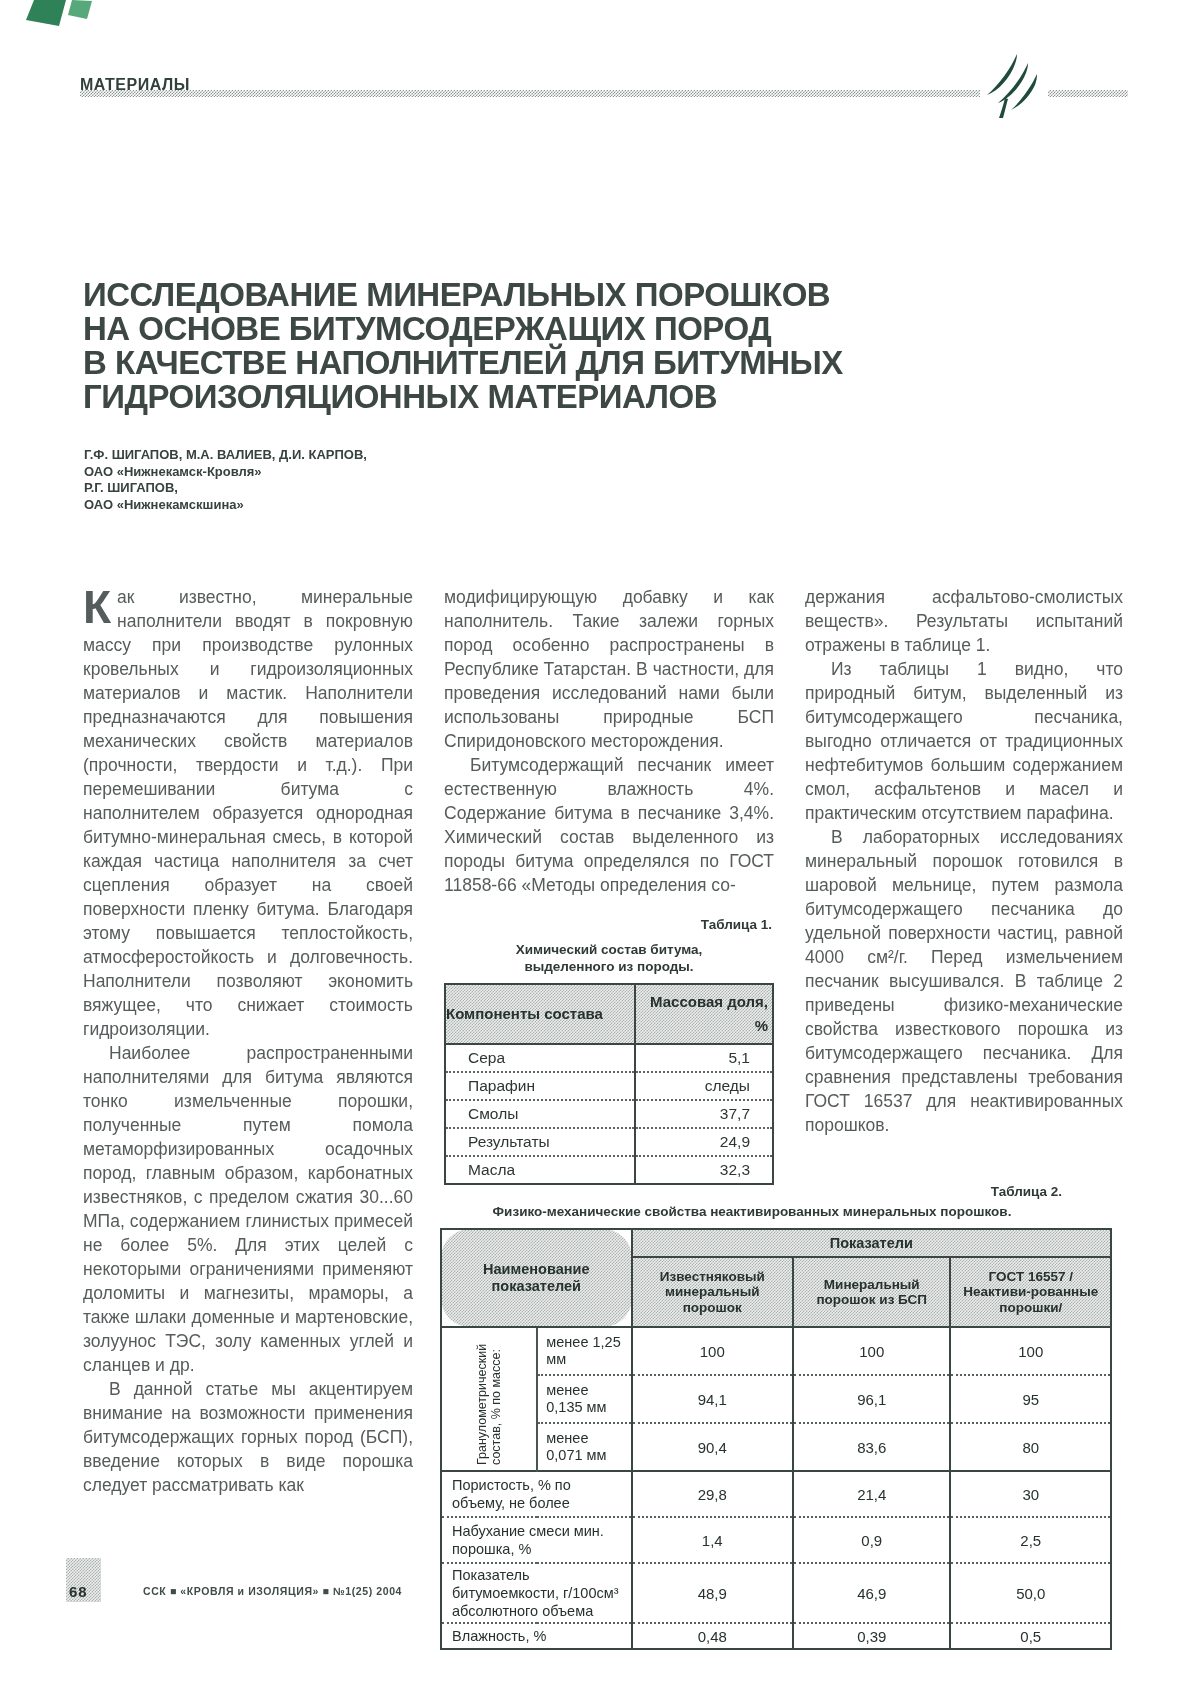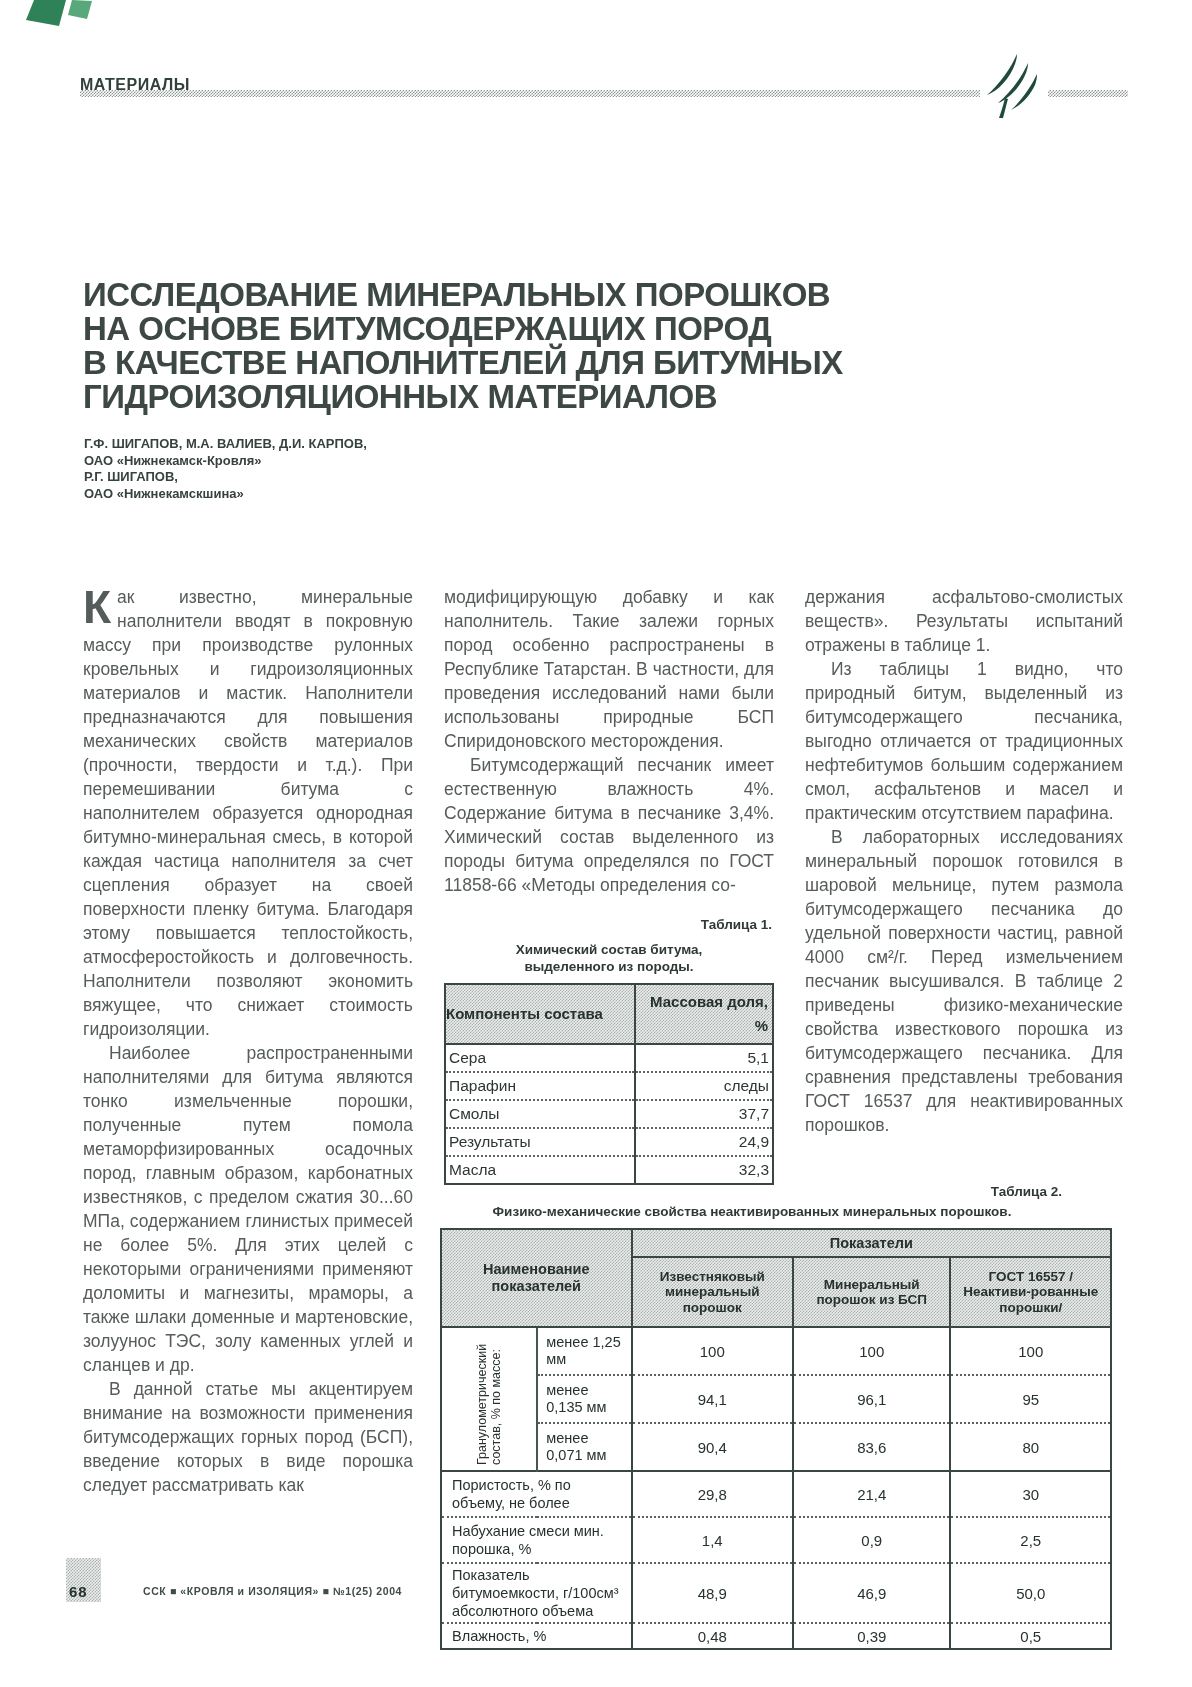--- a/index.html
+++ b/index.html
@@ -27,21 +27,21 @@
   .rule-left{left:0;top:14px;width:900px;}
   .rule-right{left:968px;top:14px;width:80px;}
   .logo{position:absolute;left:903px;top:-22px;z-index:2;}
   
   .title{
     position:absolute;left:83px;top:278px;margin:0;
     font-size:33px;line-height:34px;font-weight:bold;letter-spacing:-.5px;
     color:#3d4845;
   }
   .title span{display:block;}
-  .authors{position:absolute;left:84px;top:436px;font-size:13px;line-height:16.5px;font-weight:bold;color:#36423e;}
+  .authors{position:absolute;left:84px;top:447px;font-size:13px;line-height:16.5px;font-weight:bold;color:#36423e;}
   
   .columns{position:absolute;left:83px;top:585px;width:1040px;display:flex;gap:31px;}
   .col{text-align:justify;font-size:17.5px;line-height:24px;color:#565b5c;}
   .col-1,.col-2{width:330px;}
   .col-3{width:318px;}
   .col p{margin:0;}
   .col p.indent{text-indent:26px;}
   .dropcap{
     float:left;font-size:46px;line-height:40px;font-weight:bold;
     padding:2px 6px 0 0;color:#565b5c;
@@ -60,31 +60,31 @@
   
   table{border-collapse:collapse;}
   .t1{width:100%;border:2px solid #3a4643;color:#2c3633;}
   .t1 col.c1{width:190px;}
   .t1 th{
     font-size:15px;font-weight:bold;padding:5px 0;text-align:left;
     border-bottom:2px solid #3a4643;color:#273230;
   }
   .t1 th.num{text-align:right;padding:5px 4px;}
   .t1 th + th,.t1 td + td{border-left:2px solid #3a4643;}
-  .t1 td{font-size:15.5px;padding:1px 3px;}
+  .t1 td{font-size:15.5px;padding:1px 22px;}
   .t1 tbody tr + tr td{border-top:2px dotted #5a6461;}
   .t1 td.val{text-align:right;margin-left:28px;}
   
   .table2-block{position:absolute;left:440px;top:1168px;width:624px;}
   .t2{width:672px;border:2px solid #3a4643;color:#273230;table-layout:fixed;}
   .t2 col.cr{width:96px;}  .t2 col.cs{width:94px;}
   .t2 col.cv1{width:161px;}.t2 col.cv2{width:157px;}.t2 col.cv3{width:160px;}
   .t2 th{font-weight:bold;color:#273230;}
   .t2 .grouphdr{font-size:14.5px;height:24px;border-bottom:2px solid #3a4643;border-left:2px solid #3a4643;}
-  .t2 .namehdr{font-size:14.5px;line-height:17px;border-bottom:2px solid #3a4643;}
+  .t2 .namehdr{font-size:14.5px;line-height:17px;border-bottom:2px solid #3a4643;border-radius:29px;}
   .t2 .sub{font-size:13.5px;line-height:15.5px;height:62px;padding:3px 8px;border-bottom:2px solid #3a4643;border-left:2px solid #3a4643;}
   .t2 td{font-size:15px;padding:2px 8px;}
   .t2 td.val{text-align:center;border-left:2px solid #3a4643;}
   .t2 td.sublabel{font-size:14.5px;line-height:17px;border-left:2px solid #4a5552;padding-left:8px;}
   .t2 td.rowlabel{font-size:14.5px;line-height:18px;padding-left:10px;}
   .t2 tr.h48{height:48px;} .t2 tr.h46{height:46px;} .t2 tr.h26{height:26px;}
   .t2 tbody tr + tr td{border-top:2px dotted #57615e;}
   .t2 tbody tr.solid-top td{border-top:2px solid #3a4643;}
   .t2 td.rotcell{position:relative;}
   .t2 .rot{

